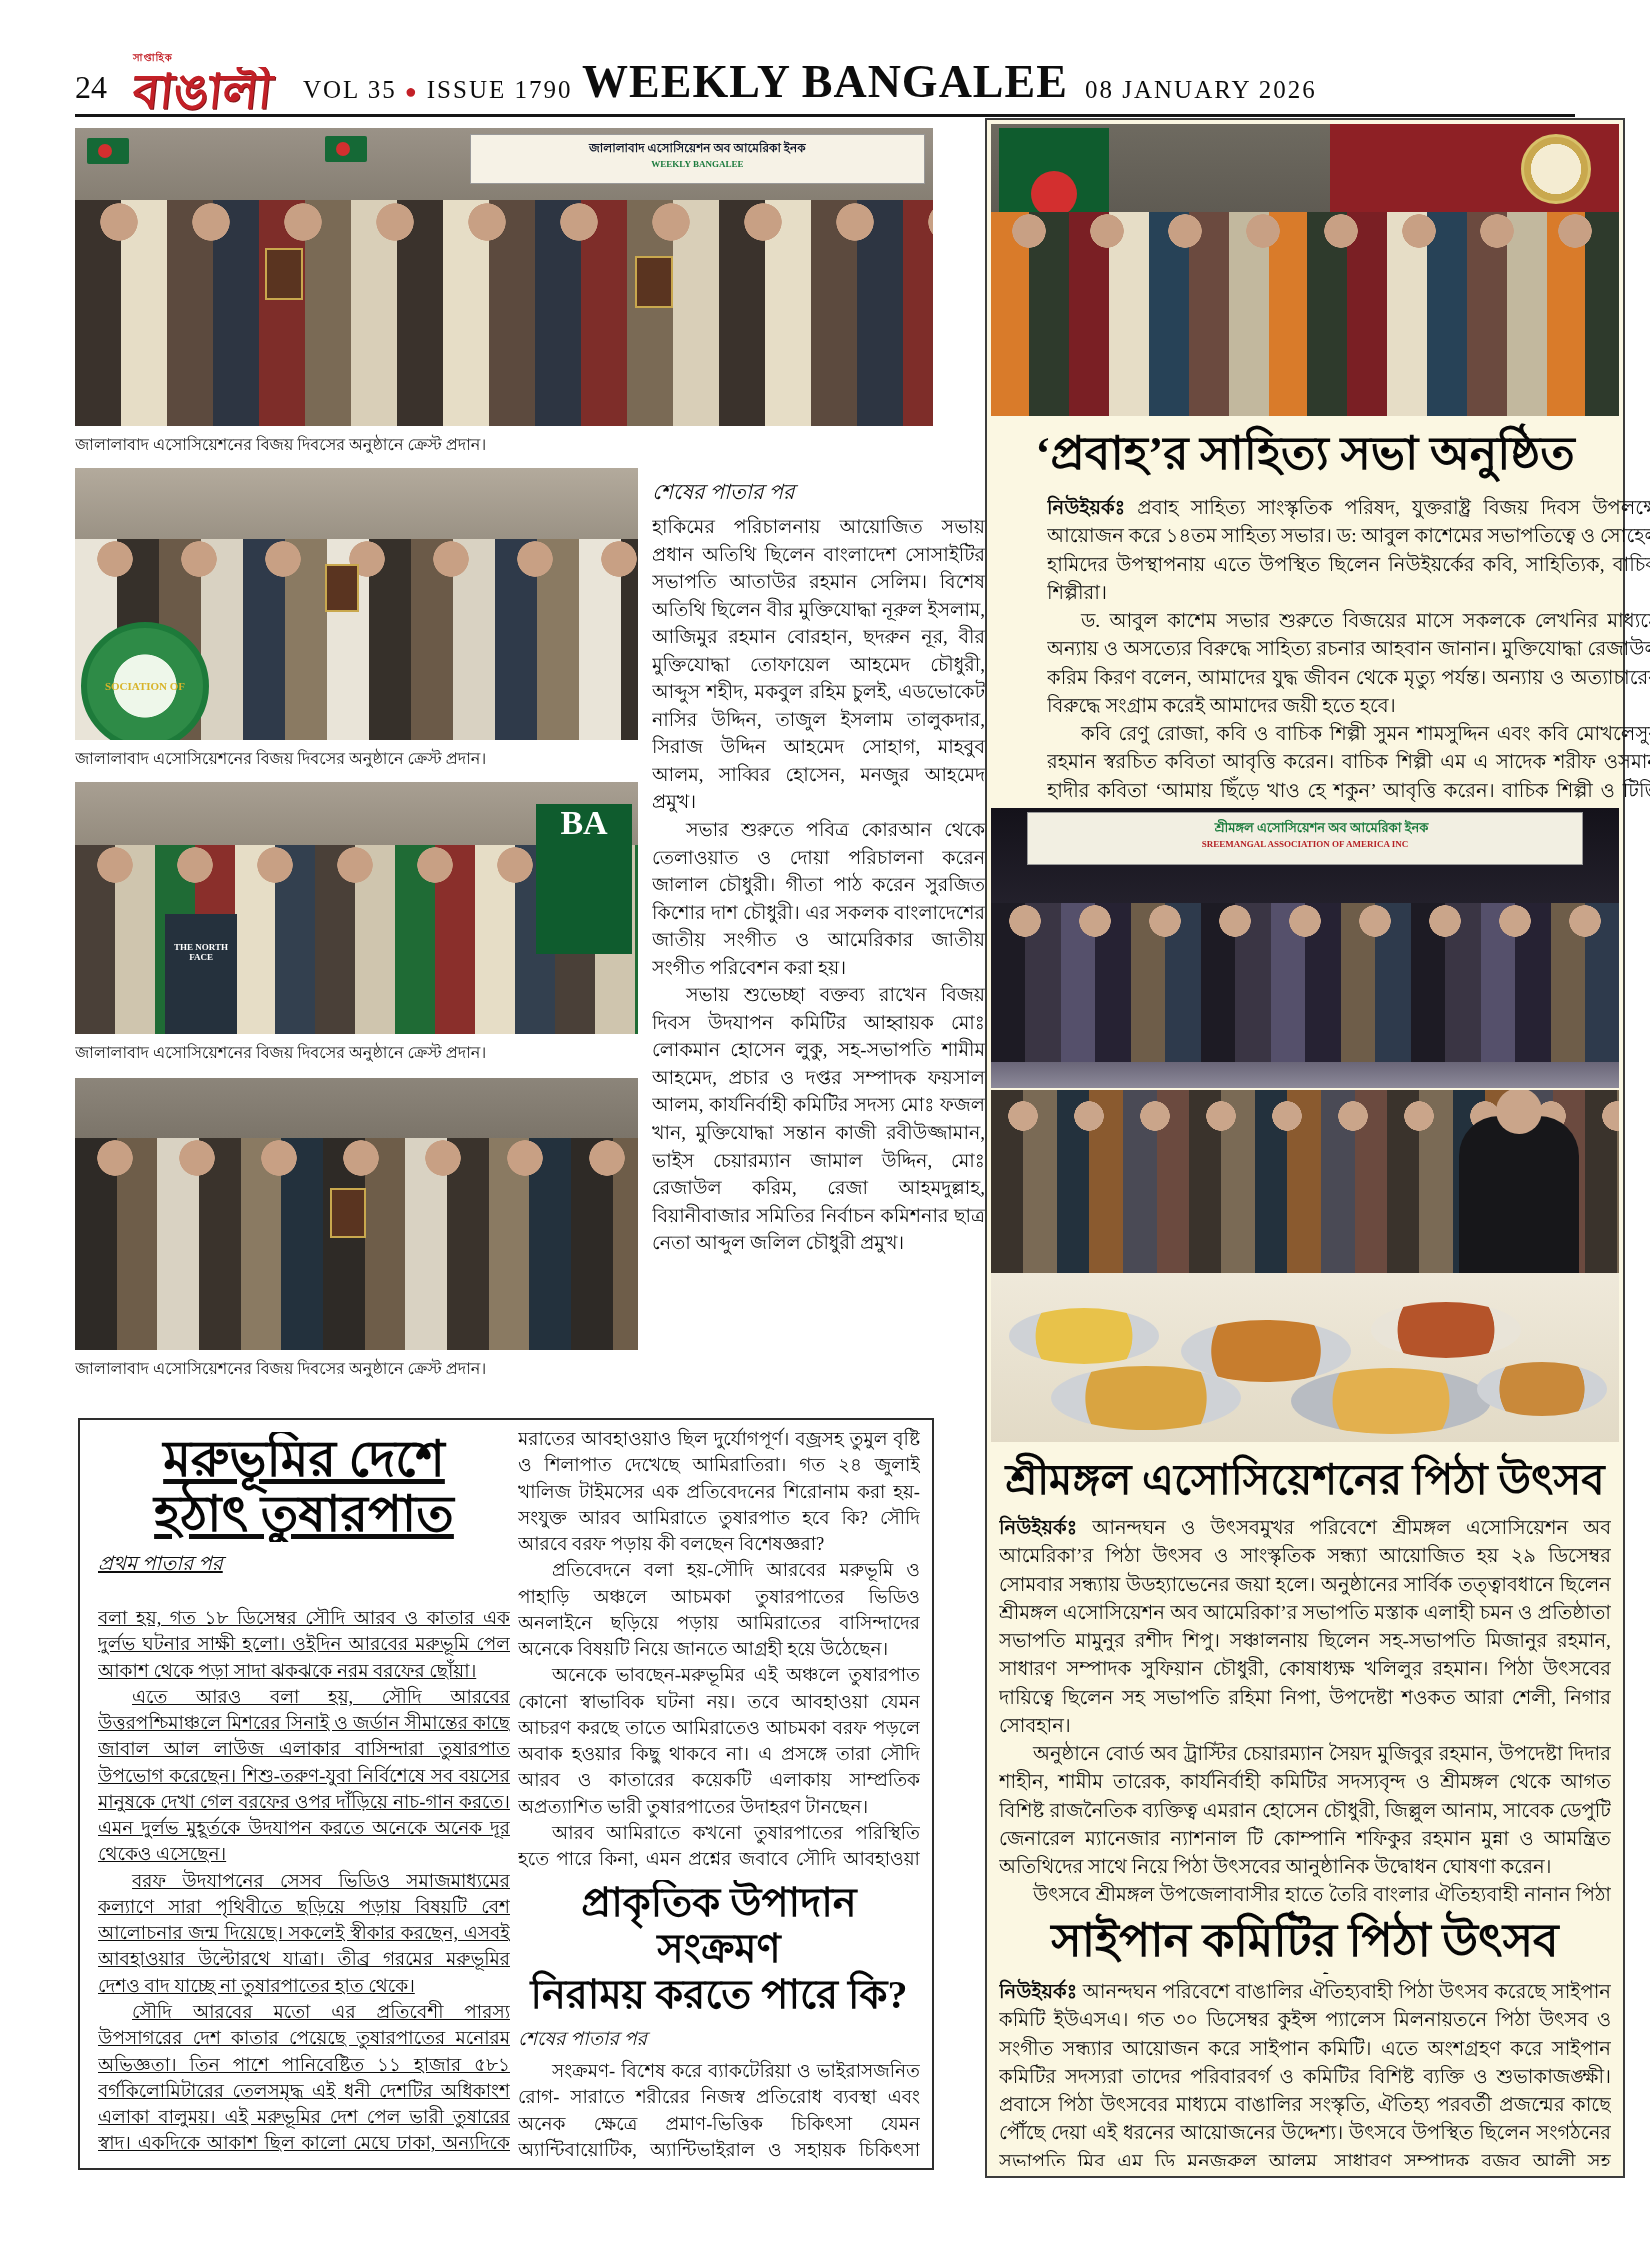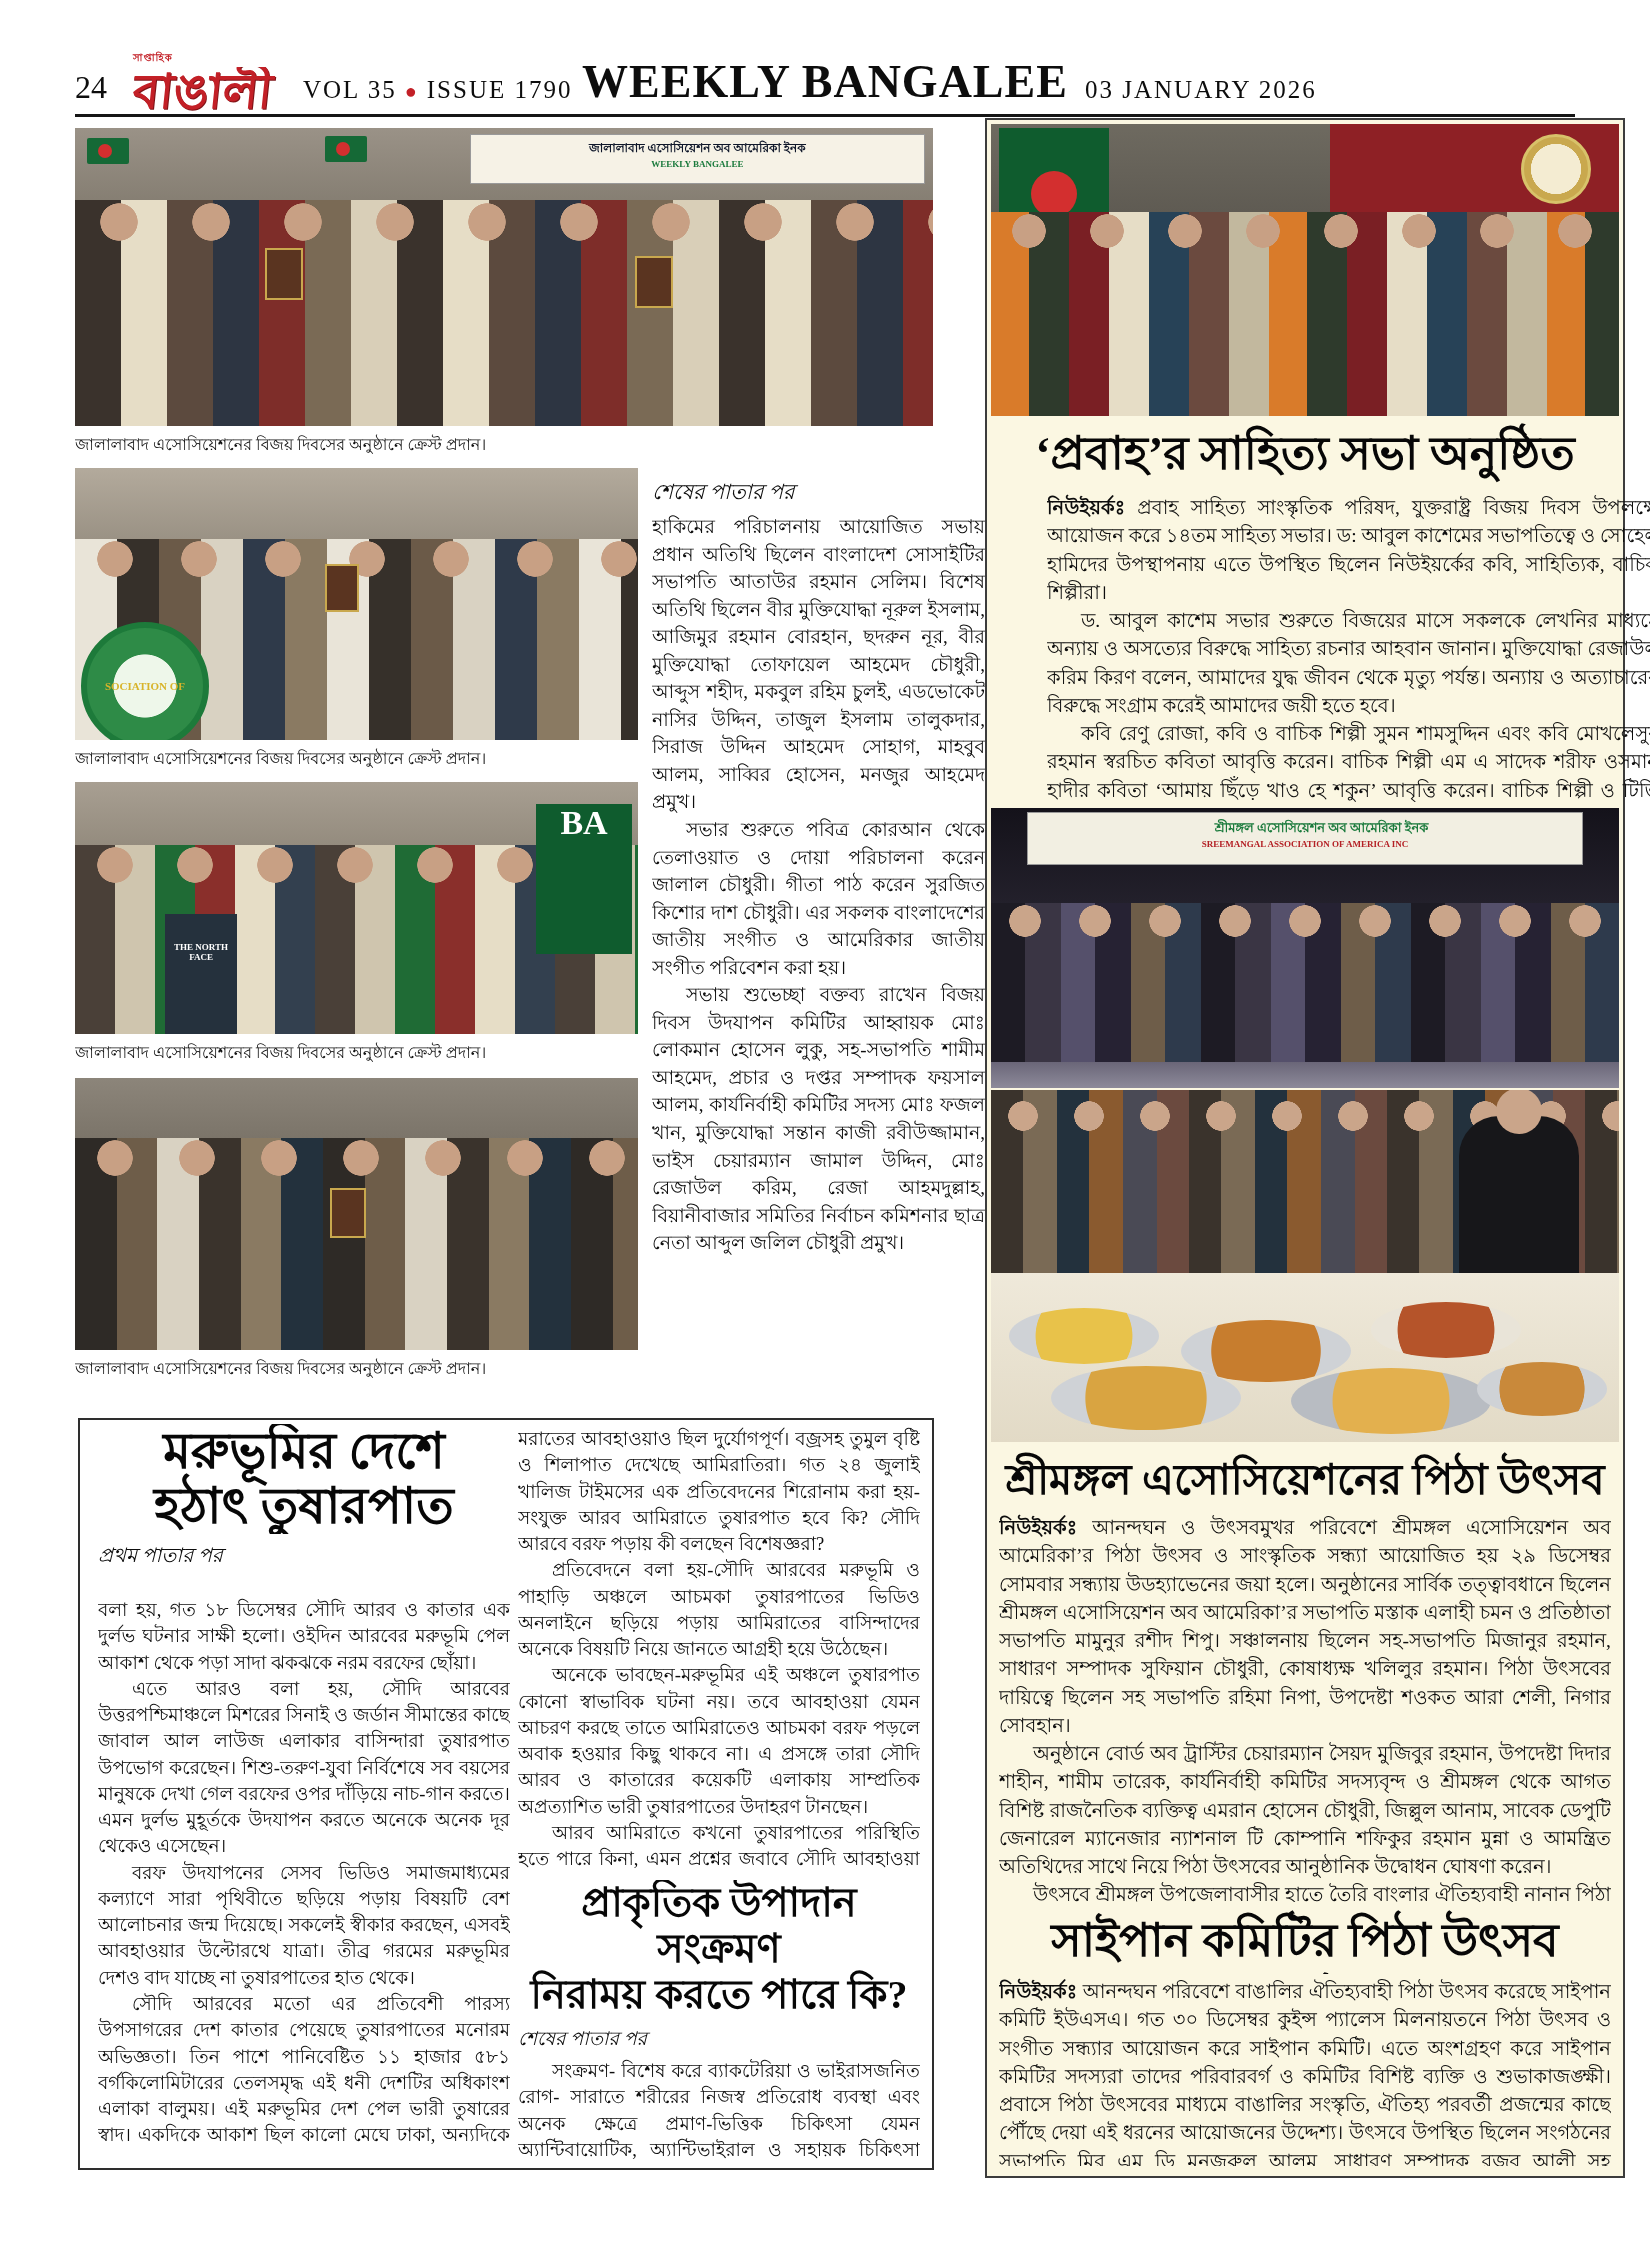--- a/index.html
+++ b/index.html
@@ -66,21 +66,21 @@
 <div class="hdr">
   <div class="page-num">24</div>
   <div class="logo">
     <span class="logo-top">সাপ্তাহিক</span>
     <span class="logo-main">বাঙালী</span>
   </div>
   <div class="vol-issue">
     <span>VOL 35</span><span class="dot">●</span><span>ISSUE 1790</span>
   </div>
   <div class="masthead">WEEKLY BANGALEE</div>
-  <div class="issue-date">03 JANUARY 2026</div>
+  <div class="issue-date">08 JANUARY 2026</div>
 </div>
 <div class="hdr-rule"></div>
 
 <div class="photo" style="left:75px;top:128px;width:858px;height:298px;background:linear-gradient(180deg,#9a9287 0%,#7d766a 35%,#564f45 100%);">
   <div class="crowd" style="height:76%;background:
        radial-gradient(circle 19px at 44px 22px,#c8a084 97%,rgba(0,0,0,0)) 0 0/92px 100% repeat-x,
        repeating-linear-gradient(90deg,#3a322c 0 46px,#e6ddc6 46px 92px,#5c4a3e 92px 138px,#2d3542 138px 184px,#7e2d29 184px 230px,#7a6a55 230px 276px,#d9cfb8 276px 322px);"></div>
   <div class="pbanner" style="left:46%;top:6px;right:8px;height:44px;padding-top:4px;">
     <span class="bline" style="font-size:12px;color:#0f172a;">জালালাবাদ এসোসিয়েশন অব আমেরিকা ইনক</span>
     <span class="bline" style="font-size:9px;color:#1a7a3c;">WEEKLY BANGALEE</span>
@@ -197,21 +197,21 @@
 
   <div class="headline" style="top:1790px;height:64px;font-size:46px;line-height:62px;">সাইপান কমিটির পিঠা উৎসব অনুষ্ঠিত</div>
 
   <div class="btxt" style="top:1858px;height:188px;font-size:19.5px;">
     <p class="first"><b class="dateline">নিউইয়র্কঃ</b><span> আনন্দঘন পরিবেশে বাঙালির ঐতিহ্যবাহী পিঠা উৎসব করেছে সাইপান কমিটি ইউএসএ। গত ৩০ ডিসেম্বর কুইন্স প্যালেস মিলনায়তনে পিঠা উৎসব ও সংগীত সন্ধ্যার আয়োজন করে সাইপান কমিটি। এতে অংশগ্রহণ করে সাইপান কমিটির সদস্যরা তাদের পরিবারবর্গ ও কমিটির বিশিষ্ট ব্যক্তি ও শুভাকাজঙ্ক্ষী। প্রবাসে পিঠা উৎসবের মাধ্যমে বাঙালির সংস্কৃতি, ঐতিহ্য পরবর্তী প্রজন্মের কাছে পৌঁছে দেয়া এই ধরনের আয়োজনের উদ্দেশ্য। উৎসবে উপস্থিত ছিলেন সংগঠনের সভাপতি মির এম ডি মনজুরুল আলম, সাধারণ সম্পাদক রজব আলী সহ সংগঠনের সদস্যরা। সংগঠনটির সভাপতি মির এম ডি মনজুরুল আলম বলেন, প্রবাস জীবনের ব্যস্ততার মাঝেও পিঠা উৎসবের মতো উপলক্ষকে কেন্দ্র করে সবাইকে একত্রিত করতে পেরে আমরা গর্বিত। এ ধরনের আয়োজন অব্যাহত থাকবে। সংবাদ বিজ্ঞপ্তির।</span></p>
   </div>
 </div>
 
 <div class="bbox">
 
-  <div class="col" style="left:18px;top:0;width:412px;height:730px;">
+  <div class="col" style="left:18px;top:8px;width:412px;height:730px;text-decoration:underline;">
     <div class="headline snow-head">মরুভূমির দেশে
 হঠাৎ তুষারপাত</div>
     <div class="kicker" style="font-size:20px;">প্রথম পাতার পর</div>
     <div class="btxt" style="height:574px;margin-top:24px;">
       <p class="first">বলা হয়, গত ১৮ ডিসেম্বর সৌদি আরব ও কাতার এক দুর্লভ ঘটনার সাক্ষী হলো। ওইদিন আরবের মরুভূমি পেল আকাশ থেকে পড়া সাদা ঝকঝকে নরম বরফের ছোঁয়া।</p>
       <p>এতে আরও বলা হয়, সৌদি আরবের উত্তরপশ্চিমাঞ্চলে মিশরের সিনাই ও জর্ডান সীমান্তের কাছে জাবাল আল লাউজ এলাকার বাসিন্দারা তুষারপাত উপভোগ করেছেন। শিশু-তরুণ-যুবা নির্বিশেষে সব বয়সের মানুষকে দেখা গেল বরফের ওপর দাঁড়িয়ে নাচ-গান করতে। এমন দুর্লভ মুহূর্তকে উদযাপন করতে অনেকে অনেক দূর থেকেও এসেছেন।</p>
       <p>বরফ উদযাপনের সেসব ভিডিও সমাজমাধ্যমের কল্যাণে সারা পৃথিবীতে ছড়িয়ে পড়ায় বিষয়টি বেশ আলোচনার জন্ম দিয়েছে। সকলেই স্বীকার করছেন, এসবই আবহাওয়ার উল্টোরথে যাত্রা। তীব্র গরমের মরুভূমির দেশও বাদ যাচ্ছে না তুষারপাতের হাত থেকে।</p>
       <p>সৌদি আরবের মতো এর প্রতিবেশী পারস্য উপসাগরের দেশ কাতার পেয়েছে তুষারপাতের মনোরম অভিজ্ঞতা। তিন পাশে পানিবেষ্টিত ১১ হাজার ৫৮১ বর্গকিলোমিটারের তেলসমৃদ্ধ এই ধনী দেশটির অধিকাংশ এলাকা বালুময়। এই মরুভূমির দেশ পেল ভারী তুষারের স্বাদ। একদিকে আকাশ ছিল কালো মেঘে ঢাকা, অন্যদিকে মাটি ছিল ধুসর আর সাদা বরফে আচ্ছাদিত।</p>
 
     </div>

